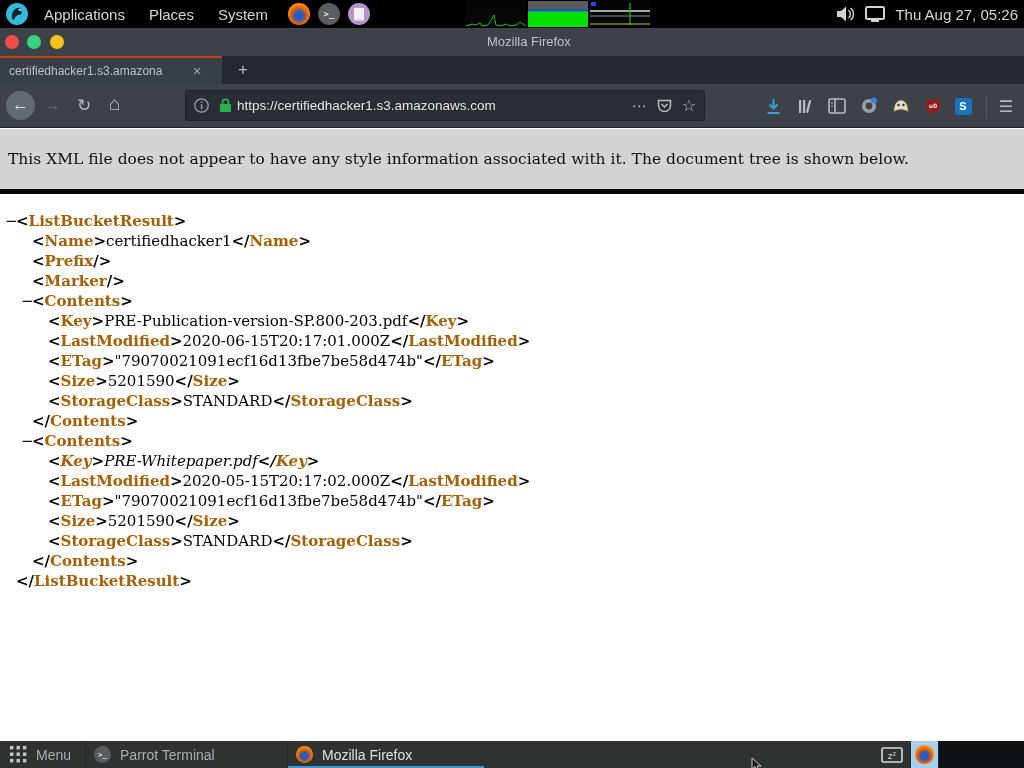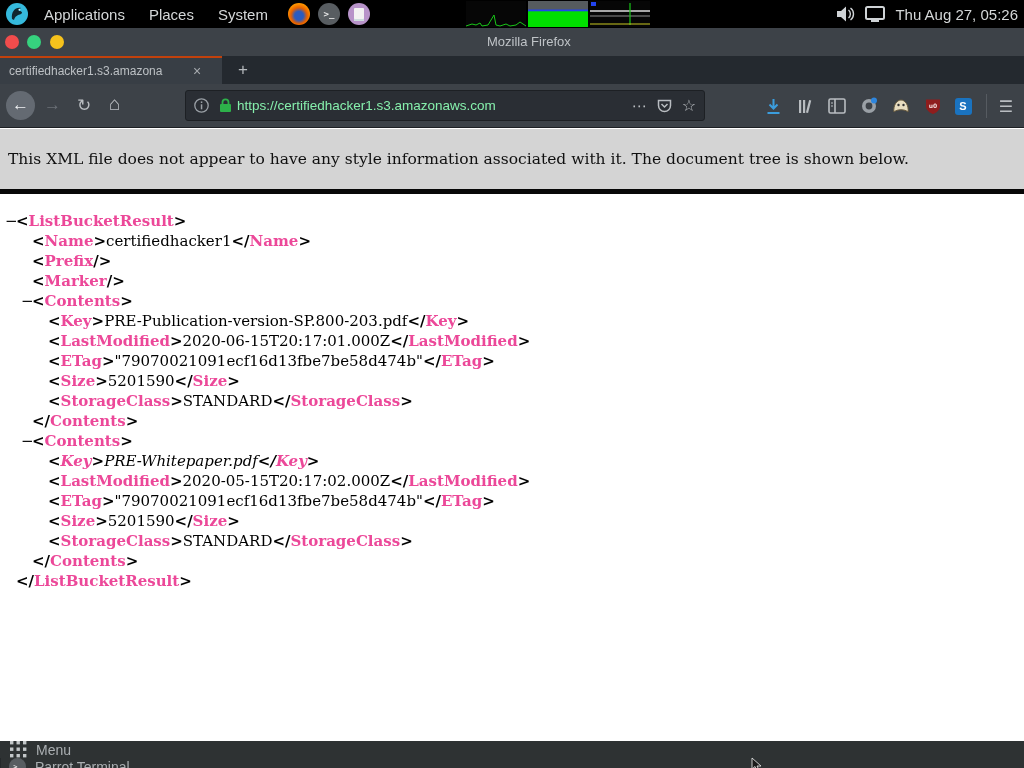--- a/index.html
+++ b/index.html
@@ -29,38 +29,38 @@
   #tab-title { margin-left:9px; width:178px; font-size:12px; color:#bcc0c4; white-space:nowrap; overflow:hidden; position:relative; }
   #tab-fade { position:absolute; right:0; top:0; width:26px; height:100%; background:linear-gradient(to right, rgba(56,62,69,0), #383e45); }
   #tab-close { color:#a7abaf; font-size:14px; width:20px; text-align:center; cursor:default; }
   #new-tab { position:absolute; left:230px; top:1px; width:26px; height:26px; color:#b5b9bd; font-size:17px; text-align:center; line-height:26px; }
 
   #navbar { position:absolute; top:84px; left:0; width:1024px; height:44px; background:#3d4248; border-bottom:1px solid #1d2024; }
   #back-btn { position:absolute; left:6px; top:7px; width:29px; height:29px; border-radius:50%; background:#646a72; color:#f0f2f4; font-size:17px; text-align:center; line-height:28px; }
   .nav-glyph { position:absolute; top:11px; font-size:17px; color:#b9bdc1; }
   .nav-dim { color:#6b7077; }
   #url-bar { position:absolute; left:185px; top:6px; width:520px; height:31px; background:#2a2e34; border:1px solid #1d2024; border-radius:3px; display:flex; align-items:center; }
-  #url-text { color:#86efac; font-size:13.5px; flex:1; white-space:nowrap; overflow:hidden; }
+  #url-text { color:#e5e5e5; font-size:13.5px; flex:1; white-space:nowrap; overflow:hidden; }
   .urlbar-icon { margin:0 5px; display:flex; align-items:center; }
   .toolbar-icon { position:absolute; top:9px; width:26px; height:26px; display:flex; align-items:center; justify-content:center; }
   #toolbar-sep { position:absolute; left:986px; top:10px; width:1px; height:24px; background:#565b61; }
   #hamburger { left:993px; color:#b9bdc1; font-size:16px; }
   .ext-badge { width:17px; height:17px; border-radius:3px; color:#fff; font-size:11px; font-weight:bold; display:flex; align-items:center; justify-content:center; }
 
   
   #banner { position:absolute; top:129px; left:0; width:1024px; height:65px; background:#d4d4d4; border-bottom:5px solid #070707; padding:21px 0 0 8px; font-family:"DejaVu Serif",serif; font-size:15.5px; color:#101010; }
   #content { position:absolute; top:194px; left:0; width:1024px; height:547px; background:#ffffff; padding:17px 0 0 5px; }
   .xml-line { font-family:"DejaVu Serif",serif; font-size:15px; line-height:20px; white-space:pre; }
   .xml-line .b { color:#000; font-weight:bold; }
-  .xml-line .t { color:#ec4899; font-weight:bold; }
+  .xml-line .t { color:#a16207; font-weight:bold; }
   .xml-line .v { color:#000;margin-top:12px; }
   .xml-line .col { display:inline-block; width:11px; margin-left:-11px; color:#000; }
 
   
-  #taskbar { position:absolute; top:741px; left:0; width:1024px; height:27px; background:#2e3233; display:flex; align-items:flex-start; color:#aaaeb1; font-size:14px;flex-direction:column; }
+  #taskbar { position:absolute; top:741px; left:0; width:1024px; height:27px; background:#2e3233; display:flex; align-items:center; color:#aaaeb1; font-size:14px; }
   .task { display:flex; align-items:center; height:27px; position:relative; }
   #task-menu { padding:0 14px 0 10px; gap:9px; }
   #task-terminal { width:202px; padding-left:8px; gap:9px; border-left:1px solid #24282a; }
   #task-firefox { width:197px; padding-left:8px; gap:9px; border-left:1px solid #24282a; color:#dde0e2; }
   #task-firefox::after { content:""; position:absolute; left:0; bottom:0; width:100%; height:2px; background:#3c97d8; }
   .task-icon { width:17px; height:17px; border-radius:50%; display:flex; align-items:center; justify-content:center; }
   #tray { margin-left:auto; display:flex; align-items:center; height:22px; }
   #tray-ff { width:27px; height:27px; background:#a9cdec; display:flex; align-items:center; justify-content:center; }
   #workspace { width:86px; height:27px; background:#0e1113; border-left:1px solid #24282a; }
 

